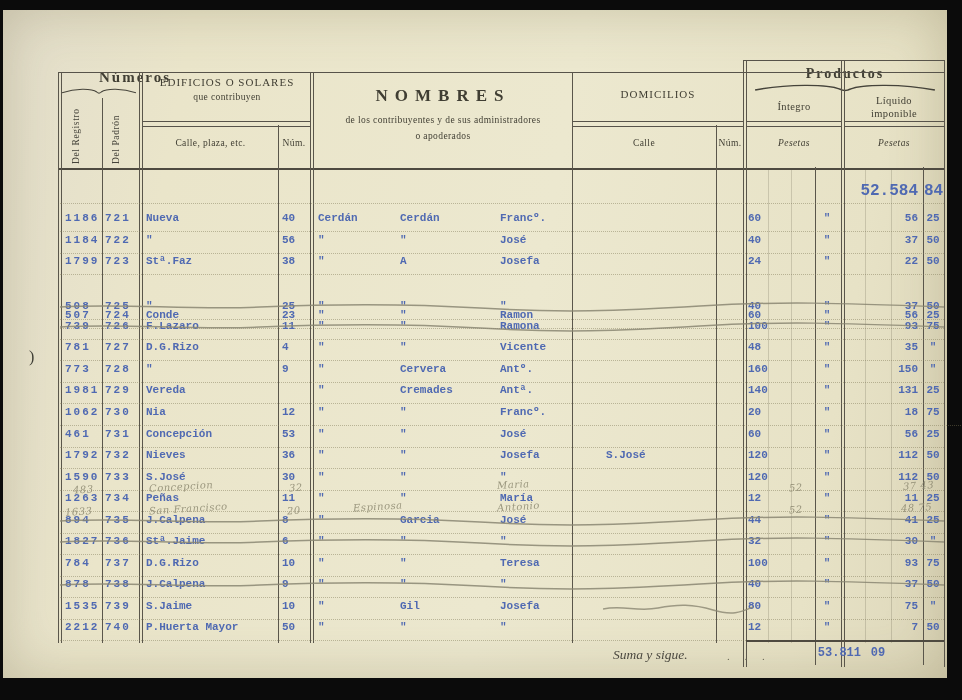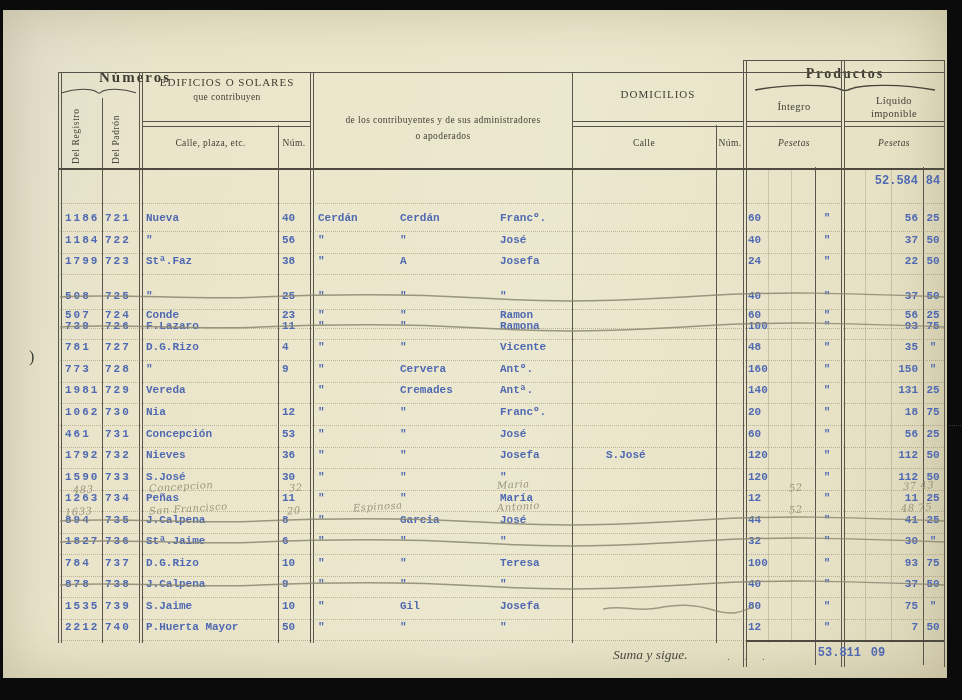--- a/index.html
+++ b/index.html
@@ -45,21 +45,21 @@
   .int{left:688px;width:63px;text-align:left;}
   .intc{left:756px;width:22px;text-align:center;}
   .liq{left:788px;width:70px;text-align:right;}
   .liqc{left:864px;width:18px;text-align:center;}
   .wave{position:absolute;left:0;top:4px;width:884px;height:12px;display:none;}
   .wave path{stroke:#8a8672;stroke-width:1.5;fill:none;opacity:.85;}
   .row.struck .wave{display:block;}
 
   .carried{position:absolute;left:57px;top:162px;width:884px;height:31px;
            border-bottom:1px dotted rgba(125,118,84,.45);}
-  .carried .c{top:2px;font-size:12px;}
+  .carried .c{top:10px;font-size:16px;}
 
   .totalline{position:absolute;left:743px;top:630px;width:198px;height:2px;background:#4e4a40;}
   .suma{position:absolute;left:610px;top:637px;font-style:italic;font-size:13.5px;color:#4b4940;}
   .dots{position:absolute;left:724px;top:640px;font-size:11px;letter-spacing:6px;color:#6b6857;}
   .tot{position:absolute;top:636px;font-family:"Liberation Mono","DejaVu Sans Mono",monospace;
        font-weight:bold;font-size:12px;color:#4f69b2;}
   .tot.main{left:788px;width:70px;text-align:right;}
   .tot.cents{left:864px;width:22px;text-align:center;}
 
   .pencil{position:absolute;font-family:"DejaVu Serif",serif;font-style:italic;font-size:10px;
@@ -79,20 +79,21 @@
         <path d="M0,6 C18,0 40,0 47,5 C49,7 51,7 53,5 C60,0 82,0 100,6"></path>
       </svg>
     <span class="vlabel" style="left:68px;top:88px;height:66px;">Del Registro</span>
     <span class="vlabel" style="left:108px;top:88px;height:66px;">Del Padrón</span>
 
     <span class="pr title-md" style="left:148px;top:66px;width:152px;text-align:center;">EDIFICIOS O SOLARES</span>
     <span class="pr title-sm" style="left:148px;top:82px;width:152px;text-align:center;">que contribuyen</span>
     <span class="pr title-sm" style="left:145px;top:128px;width:125px;text-align:center;">Calle, plaza, etc.</span>
     <span class="pr title-sm" style="left:276px;top:128px;width:30px;text-align:center;">Núm.</span>
 
+    <span class="pr nombres" style="left:313px;top:76px;width:254px;text-align:center;">NOMBRES</span>
     <span class="pr title-sm" style="left:313px;top:105px;width:254px;text-align:center;">de los contribuyentes y de sus administradores</span>
     <span class="pr title-sm" style="left:313px;top:121px;width:254px;text-align:center;">o apoderados</span>
 
     <span class="pr title-md" style="left:572px;top:78px;width:166px;text-align:center;">DOMICILIOS</span>
     <span class="pr title-sm" style="left:572px;top:128px;width:138px;text-align:center;">Calle</span>
     <span class="pr title-sm" style="left:712px;top:128px;width:30px;text-align:center;">Núm.</span>
 
     <span class="pr title-lg" style="left:745px;top:56px;width:194px;text-align:center;font-size:14px;">Productos</span>
     <svg class="swash" style="left:752px;top:74px;" width="180" height="10" viewBox="0 0 100 10" preserveAspectRatio="none">
         <path d="M0,6 C18,0 40,0 47,5 C49,7 51,7 53,5 C60,0 82,0 100,6"></path>
@@ -196,21 +197,21 @@
     <span class="c ap2">″</span>
     <span class="c nom">Ramon</span>
     <span class="c dom"></span>
     <span class="c domn"></span>
     <span class="c int">60</span>
     <span class="c intc">″</span>
     <span class="c liq">56</span>
     <span class="c liqc">25</span>
 
   </div>
-        <div class="row struck" style="top: 277px; text-decoration: underline;">
+        <div class="row struck" style="top: 287px; text-decoration: underline;">
     <span class="c reg">508</span>
     <span class="c pad">725</span>
     <span class="c calle">″</span>
     <span class="c num">25</span>
     <span class="c ap1">″</span>
     <span class="c ap2">″</span>
     <span class="c nom">″</span>
     <span class="c dom"></span>
     <span class="c domn"></span>
     <span class="c int">40</span>

